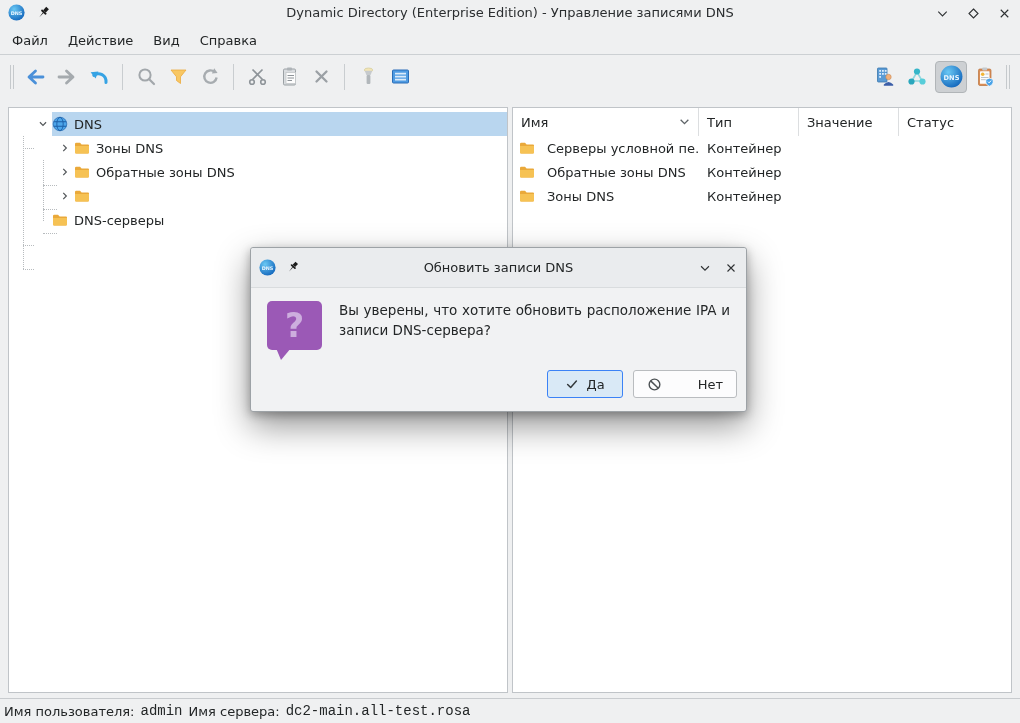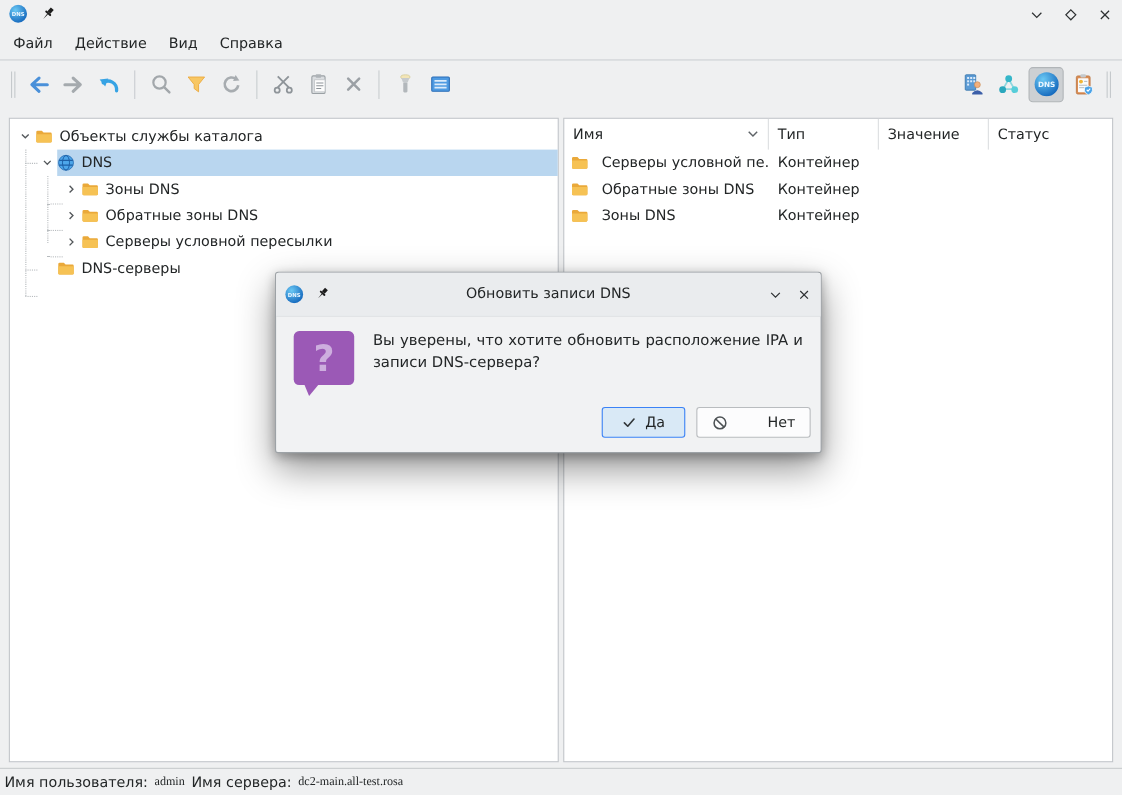--- a/index.html
+++ b/index.html
@@ -49,21 +49,21 @@
   .th:last-child { border-right:none; }
   .th .sort { margin-left:auto; display:flex; }
   .c-name { width:186px; } .c-type { width:100px; } .c-value { width:100px; } .c-status { flex:1; }
   .trow { display:flex; height:24px; align-items:center; flex:none; }
   .td-name { width:186px; display:flex; align-items:center; padding-left:6px; gap:6px; overflow:hidden; white-space:nowrap; }
   .td-type { width:100px; padding-left:8px; }
   
   .statusbar { position:absolute; left:0; right:0; bottom:0; height:25px; background:#eff0f1;
     border-top:1px solid #c8cbce; display:flex; align-items:center; padding-left:4px; }
   .statusbar span { margin-right:6px; }
-  .mono { font-family:Liberation Serif, serif; font-size:11px; }
+  .mono { font-family:Liberation Mono, monospace; font-size:14px; }
   
   .dialog { position:absolute; left:250px; top:247px; width:497px; background:#f1f2f3;
     border:1px solid #9da2a6; border-radius:3px;
     box-shadow:0 14px 34px rgba(0,0,0,.42), 0 3px 10px rgba(0,0,0,.28); }
   .dlg-titlebar { position:relative; height:40px; background:#eaecee; border-bottom:1px solid #d9dcde;
     border-radius:3px 3px 0 0; display:flex; align-items:center; padding:0 8px; }
   .dlg-tb-left { display:flex; align-items:center; gap:9px; z-index:1; }
   .dlg-title { position:absolute; left:0; right:0; text-align:center; }
   .dlg-ctrls { margin-left:auto; display:flex; gap:12px; z-index:1; }
   .dlg-body { position:relative; height:123px; }
@@ -107,20 +107,21 @@
       <span>
         <svg width="16" height="16" viewBox="0 0 16 16">
             <g transform="rotate(42 8 8)" fill="#1c1c1c">
               <rect x="6.2" y="1.2" width="3.6" height="4.6"></rect>
               <rect x="4.7" y="5.8" width="6.6" height="1.9" rx="0.9"></rect>
               <path d="M7.5 7.7 h1 L8 13.6 Z"></path>
             </g>
           </svg>
       </span>
     </div>
+    <div class="tb-title">Dynamic Directory (Enterprise Edition) - Управление записями DNS</div>
     <div class="tb-ctrls">
       <span class="wbtn">
         <svg width="15" height="15" viewBox="0 0 16 16">
             <path d="M3.5 6 L8 10.5 L12.5 6" fill="none" stroke="#2f3234" stroke-width="1.2"></path>
           </svg>
       </span>
       <span class="wbtn">
         <svg width="15" height="15" viewBox="0 0 16 16">
             <path d="M8 3.2 L12.8 8 L8 12.8 L3.2 8 Z" fill="none" stroke="#2f3234" stroke-width="1.2"></path>
           </svg>
@@ -259,36 +260,20 @@
   <div class="panel panel-left">
     <div class="guide gv" style="left:14px; top:28px; height:133px;"></div>
     <div class="guide gv" style="left:34px; top:52px; height:61px;"></div>
     <div class="guide gh" style="left:14px; top:40px; width:11px;"></div>
     <div class="guide gh" style="left:34px; top:77px; width:14px;"></div>
     <div class="guide gh" style="left:34px; top:101px; width:14px;"></div>
     <div class="guide gh" style="left:34px; top:125px; width:14px;"></div>
     <div class="guide gh" style="left:14px; top:137px; width:11px;"></div>
     <div class="guide gh" style="left:14px; top:161px; width:11px;"></div>
 
-    <div class="tree-row" style="padding-left:5px">
-      <span class="expander">
-        <svg width="14" height="14" viewBox="0 0 16 16">
-            <path d="M4.5 6 L8 9.5 L11.5 6" fill="none" stroke="#54585b" stroke-width="1.4"></path>
-          </svg>
-      </span>
-      <span class="row-body">
-        <span class="ticon">
-          <svg width="16" height="16" viewBox="0 0 16 16">
-              <path d="M1 4 q0-1.2 1.2-1.2 H6 l1.6 1.7 H14 q1 0 1 1 V12.3 q0 1.2-1.2 1.2 H2.2 Q1 13.5 1 12.3 Z" fill="#eaa93a"></path>
-              <path d="M1 6 H15 V12.3 q0 1.2-1.2 1.2 H2.2 Q1 13.5 1 12.3 Z" fill="#f6c254"></path>
-            </svg>
-        </span>
-        <span class="tlabel">Объекты службы каталога</span>
-      </span>
-    </div>
 
     <div class="tree-row selected" style="padding-left:25px">
       <span class="expander">
         <svg width="14" height="14" viewBox="0 0 16 16">
             <path d="M4.5 6 L8 9.5 L11.5 6" fill="none" stroke="#54585b" stroke-width="1.4"></path>
           </svg>
       </span>
       <span class="row-body">
         <span class="ticon">
           <svg width="16" height="16" viewBox="0 0 16 16">
@@ -341,21 +326,20 @@
             <path d="M6 4.5 L9.5 8 L6 11.5" fill="none" stroke="#54585b" stroke-width="1.4"></path>
           </svg>
       </span>
       <span class="row-body">
         <span class="ticon">
           <svg width="16" height="16" viewBox="0 0 16 16">
               <path d="M1 4 q0-1.2 1.2-1.2 H6 l1.6 1.7 H14 q1 0 1 1 V12.3 q0 1.2-1.2 1.2 H2.2 Q1 13.5 1 12.3 Z" fill="#eaa93a"></path>
               <path d="M1 6 H15 V12.3 q0 1.2-1.2 1.2 H2.2 Q1 13.5 1 12.3 Z" fill="#f6c254"></path>
             </svg>
         </span>
-        <span class="tlabel">Серверы условной пересылки</span>
       </span>
     </div>
 
 
     <div class="tree-row" style="padding-left:43px">
       <span class="row-body">
         <span class="ticon">
           <svg width="16" height="16" viewBox="0 0 16 16">
               <path d="M1 4 q0-1.2 1.2-1.2 H6 l1.6 1.7 H14 q1 0 1 1 V12.3 q0 1.2-1.2 1.2 H2.2 Q1 13.5 1 12.3 Z" fill="#eaa93a"></path>
               <path d="M1 6 H15 V12.3 q0 1.2-1.2 1.2 H2.2 Q1 13.5 1 12.3 Z" fill="#f6c254"></path>

